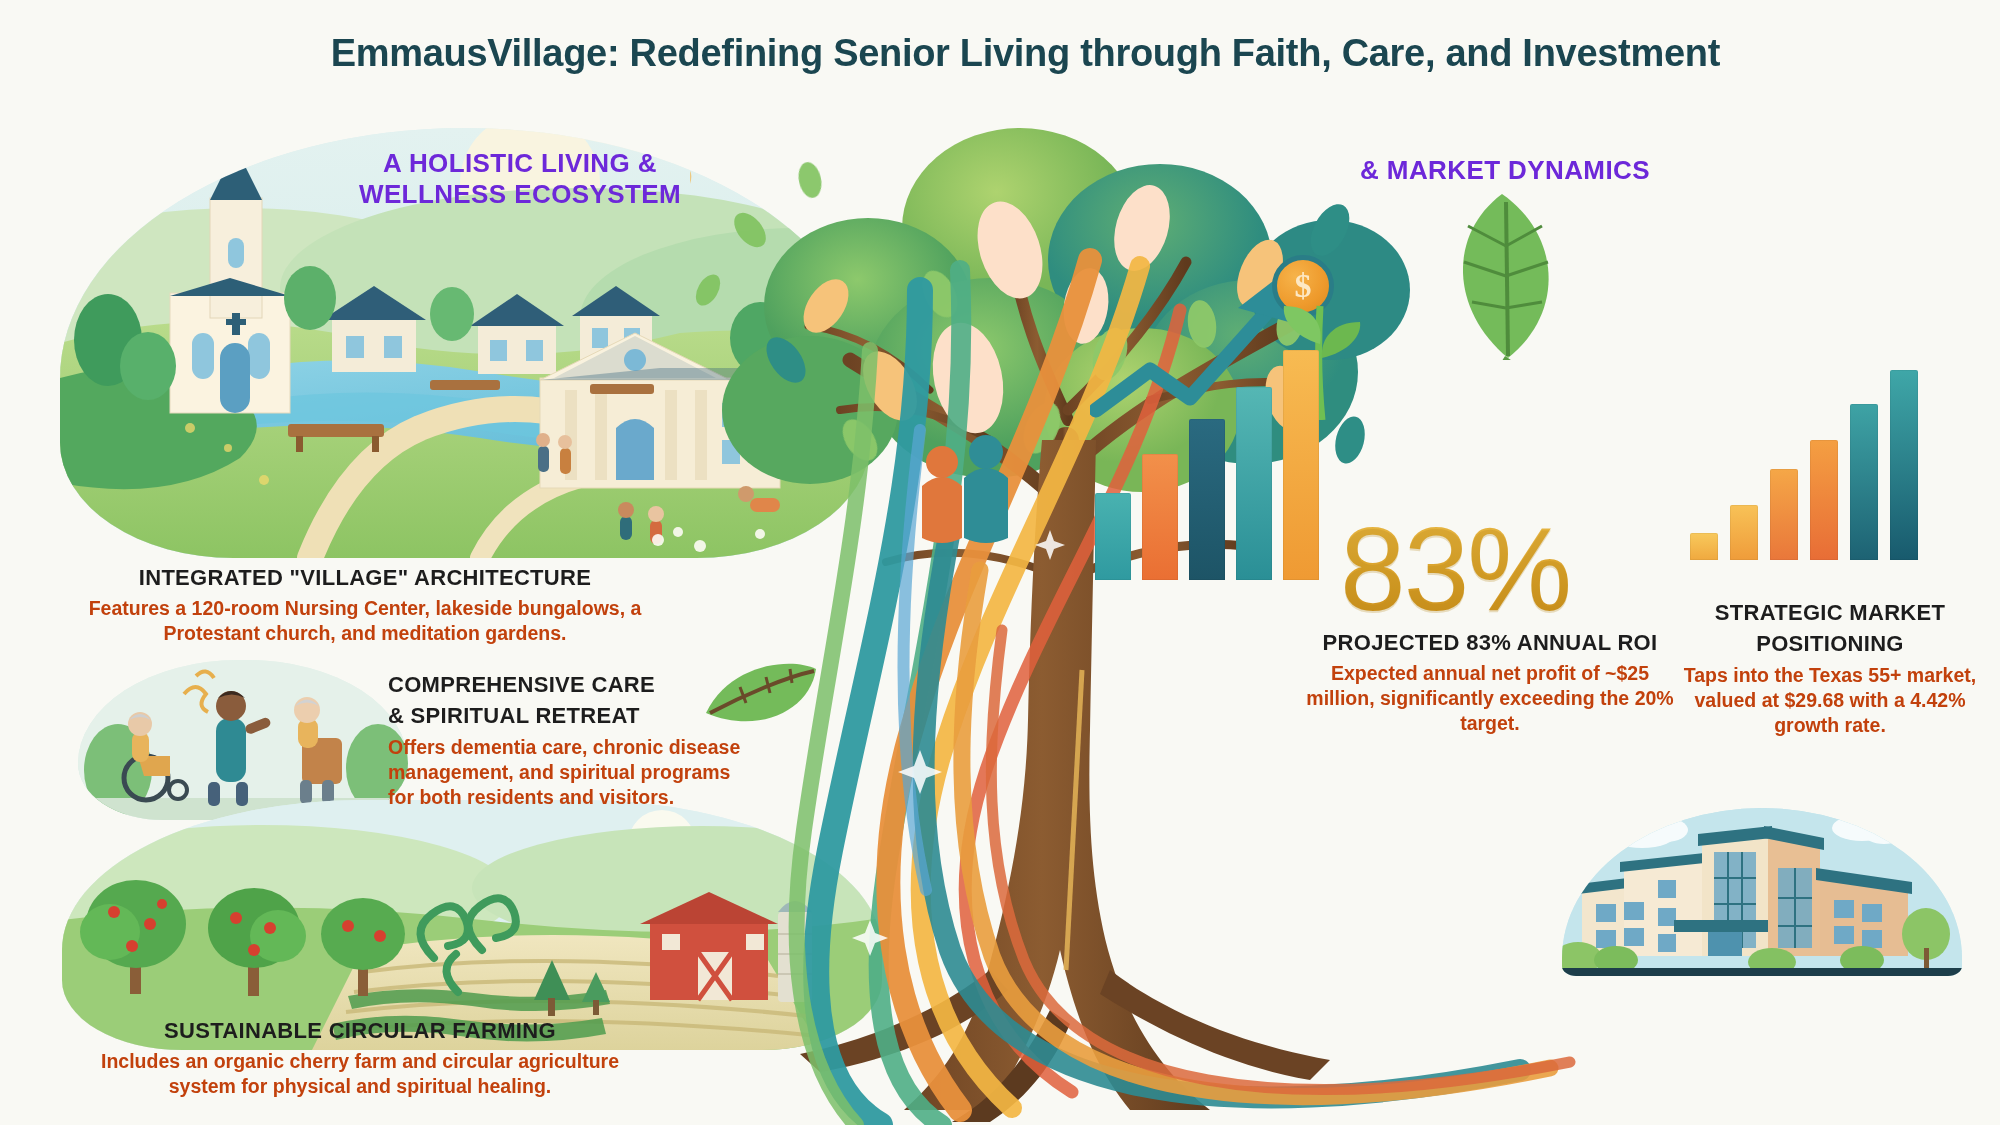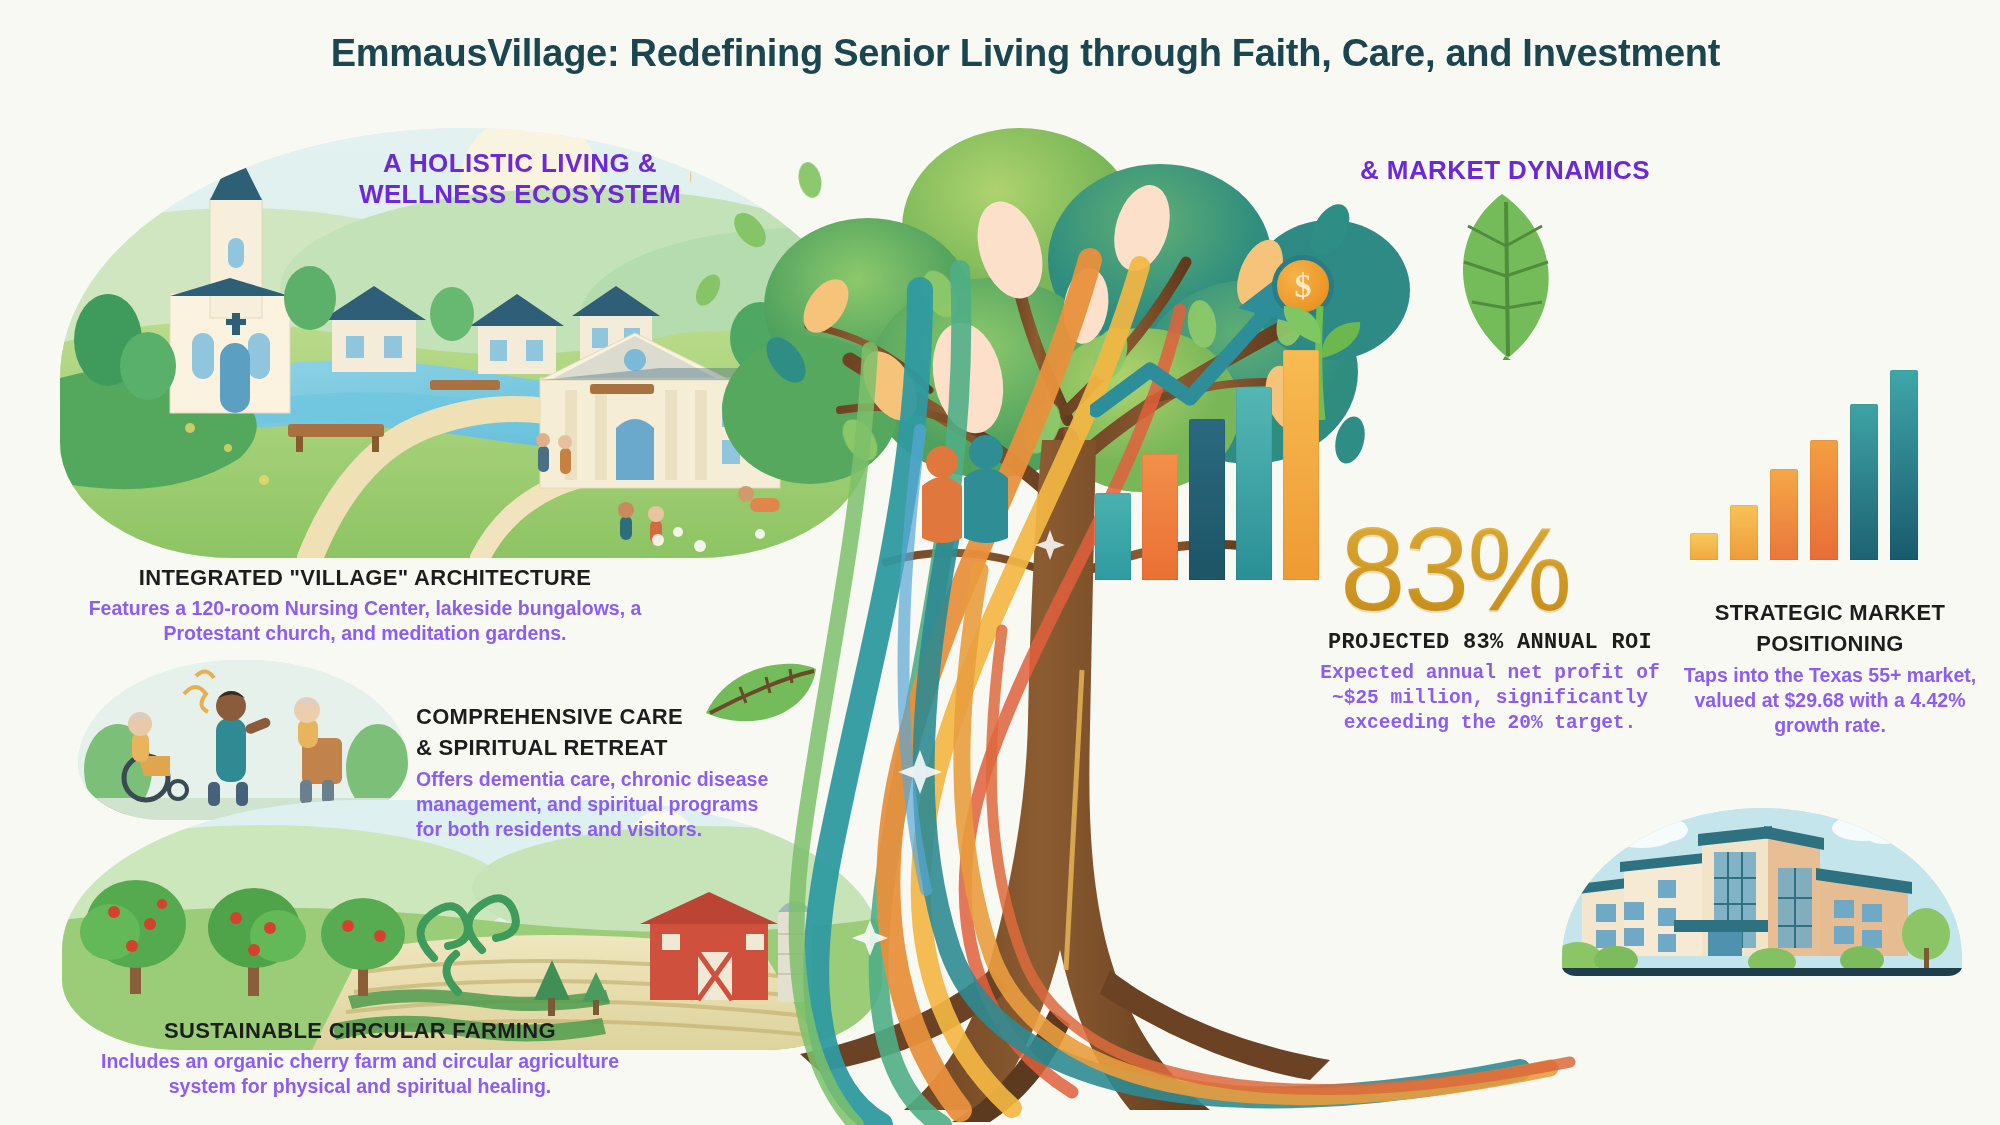--- a/index.html
+++ b/index.html
@@ -44,29 +44,29 @@
   #head-right { left: 1290px; top: 155px; width: 430px; text-align: center; }
 
   
   .blk { position: absolute; }
   .blk .h {
     font-size: 22px; font-weight: 800; color: #1d1d1d;
     text-transform: uppercase; letter-spacing: .3px; line-height: 1.2;
     margin-bottom: 5px;
   }
   .blk .p {
-    font-size: 19.5px; font-weight: 600; color: #8b5cf6; line-height: 1.28;
+    font-size: 19.5px; font-weight: 600; color: #c2410c; line-height: 1.28;
   }
   .ctr { text-align: center; }
   .lft { text-align: left; }
 
   #blk-arch  { left: 85px;  top: 565px; width: 560px; }
-  #blk-care  { left: 416px; top: 672px; width: 360px; margin-top: 32px; }
+  #blk-care  { left: 388px; top: 672px; width: 360px; }
   #blk-farm  { left: 80px;  top: 1018px; width: 560px; }
-  #blk-roi   { left: 1300px; top: 630px; width: 380px; font-family: Liberation Mono, monospace; }
+  #blk-roi   { left: 1300px; top: 630px; width: 380px; }
   #blk-mkt   { left: 1670px; top: 600px; width: 320px; }
   #blk-cap   { left: 1545px; top: 992px; width: 455px; }
 
   
   #big-stat {
     position: absolute; left: 1340px; top: 510px;
     font-size: 118px; font-weight: 400;
     color: #d9a227;
     letter-spacing: -2px;
     line-height: 1;

